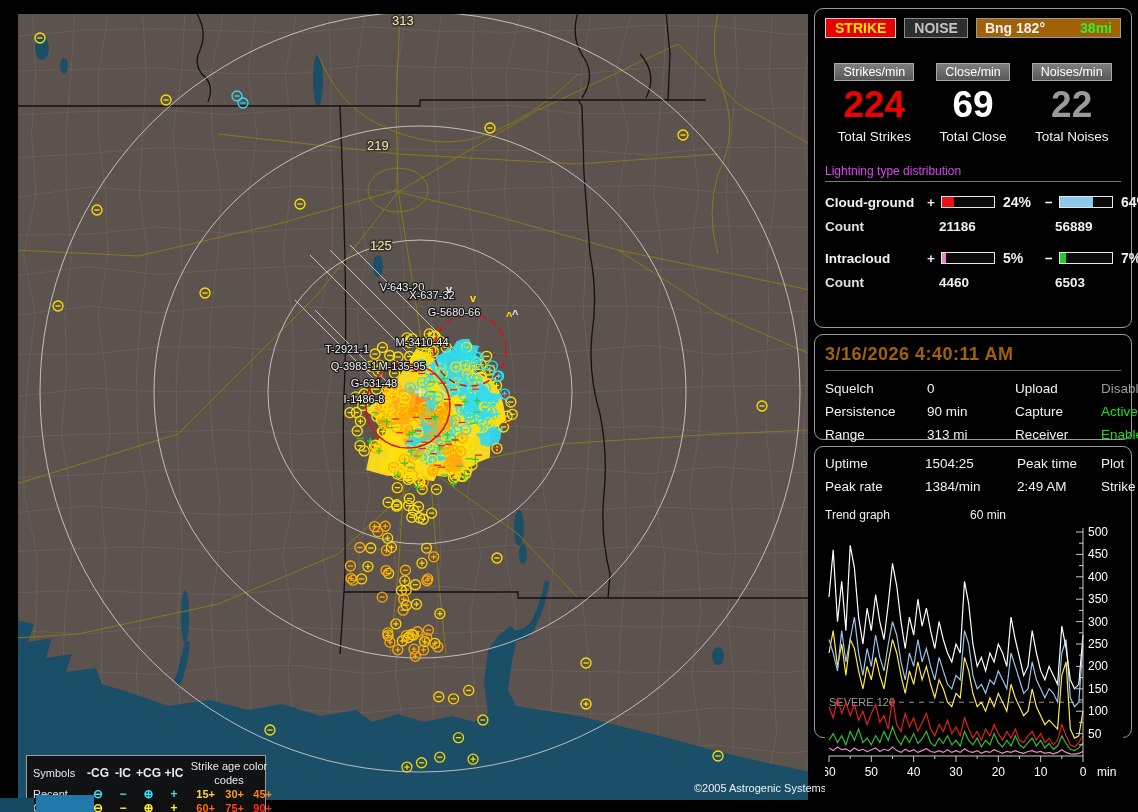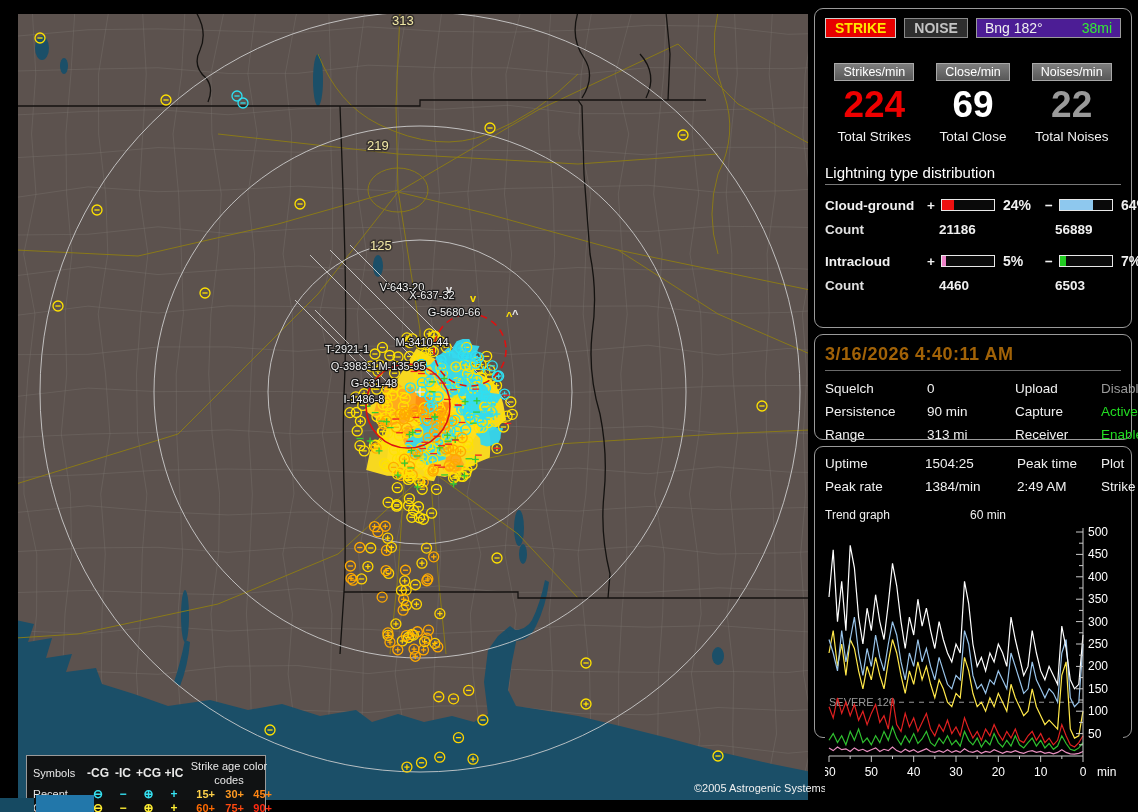--- a/index.html
+++ b/index.html
@@ -22,32 +22,32 @@
   
   .panel{position:absolute;left:814px;width:318px;background:#000;border:1px solid #9a9a9a;border-radius:9px;padding:9px 10px;color:#f0f0f0;}
   #panel-top{top:8px;height:320px;}
   #panel-clock{top:334px;height:106px;}
   #panel-session{top:446px;height:292px;}
   .btnrow{display:flex;align-items:center;gap:8px;}
   .btn{font-weight:bold;font-size:14px;padding:1px 9px;border:1px solid #cfcfcf;cursor:default;}
   .btn-strike{background:#e80000;color:#ffe400;}
   .btn-noise{background:#2e2e2e;color:#c4c4c4;border-color:#8a8a8a;}
   .bngbox{margin-left:auto;width:152px;display:flex;justify-content:space-between;align-items:center;
-    border:1px solid #9a9a9a;background:#4c1d95;padding:1px 8px;font-size:14px;font-weight:normal;}
+    border:1px solid #9a9a9a;background:#a16207;padding:1px 8px;font-size:14px;font-weight:bold;}
   .bngdist{color:#33ee33;}
   .ratehead{display:flex;margin-top:24px;}
   .ratehead div{flex:1;text-align:center;}
   .ratehead span{display:inline-block;background:linear-gradient(#7d7d7d,#585858);border:1px solid #a8a8a8;
     color:#fff;font-size:12.5px;padding:1px 8px;}
   .ratenums{display:flex;margin-top:4px;}
   .ratenums div{flex:1;text-align:center;font-size:37px;font-weight:bold;line-height:40px;}
   .totrow{display:flex;margin-top:4px;}
   .totrow div{flex:1;text-align:center;font-size:13.5px;color:#f0f0f0;}
   .totvals{margin-top:7px;}
-  .disthdr{margin-top:20px;color:#ffffff;font-size:15px;border-bottom:1px solid #787878;padding-bottom:3px;}
+  .disthdr{margin-top:20px;color:#d946ef;font-size:12px;border-bottom:1px solid #787878;padding-bottom:3px;}
   .distrow{display:grid;grid-template-columns:102px 14px 58px 46px 14px 58px 42px;align-items:center;margin-top:12px;font-size:13.5px;}
   .distrow .dlabel{font-weight:bold;}
   .distrow .sign{font-weight:bold;text-align:left;}
   .bar{width:54px;height:12px;border:1px solid #e8e8e8;background:#0a0a0a;}
   .bar .fill{height:100%;}
   .pct{font-weight:bold;font-size:14px;padding-left:4px;}
   .cntrow{display:grid;grid-template-columns:102px 116px auto;margin-top:9px;font-size:13.5px;}
   .cntrow .clabel{font-weight:bold;color:#e0e0e0;}
   .cntrow .cval{font-weight:bold;padding-left:12px;}
   .clock{color:#a16207;font-size:18px;font-weight:bold;letter-spacing:.5px;}

